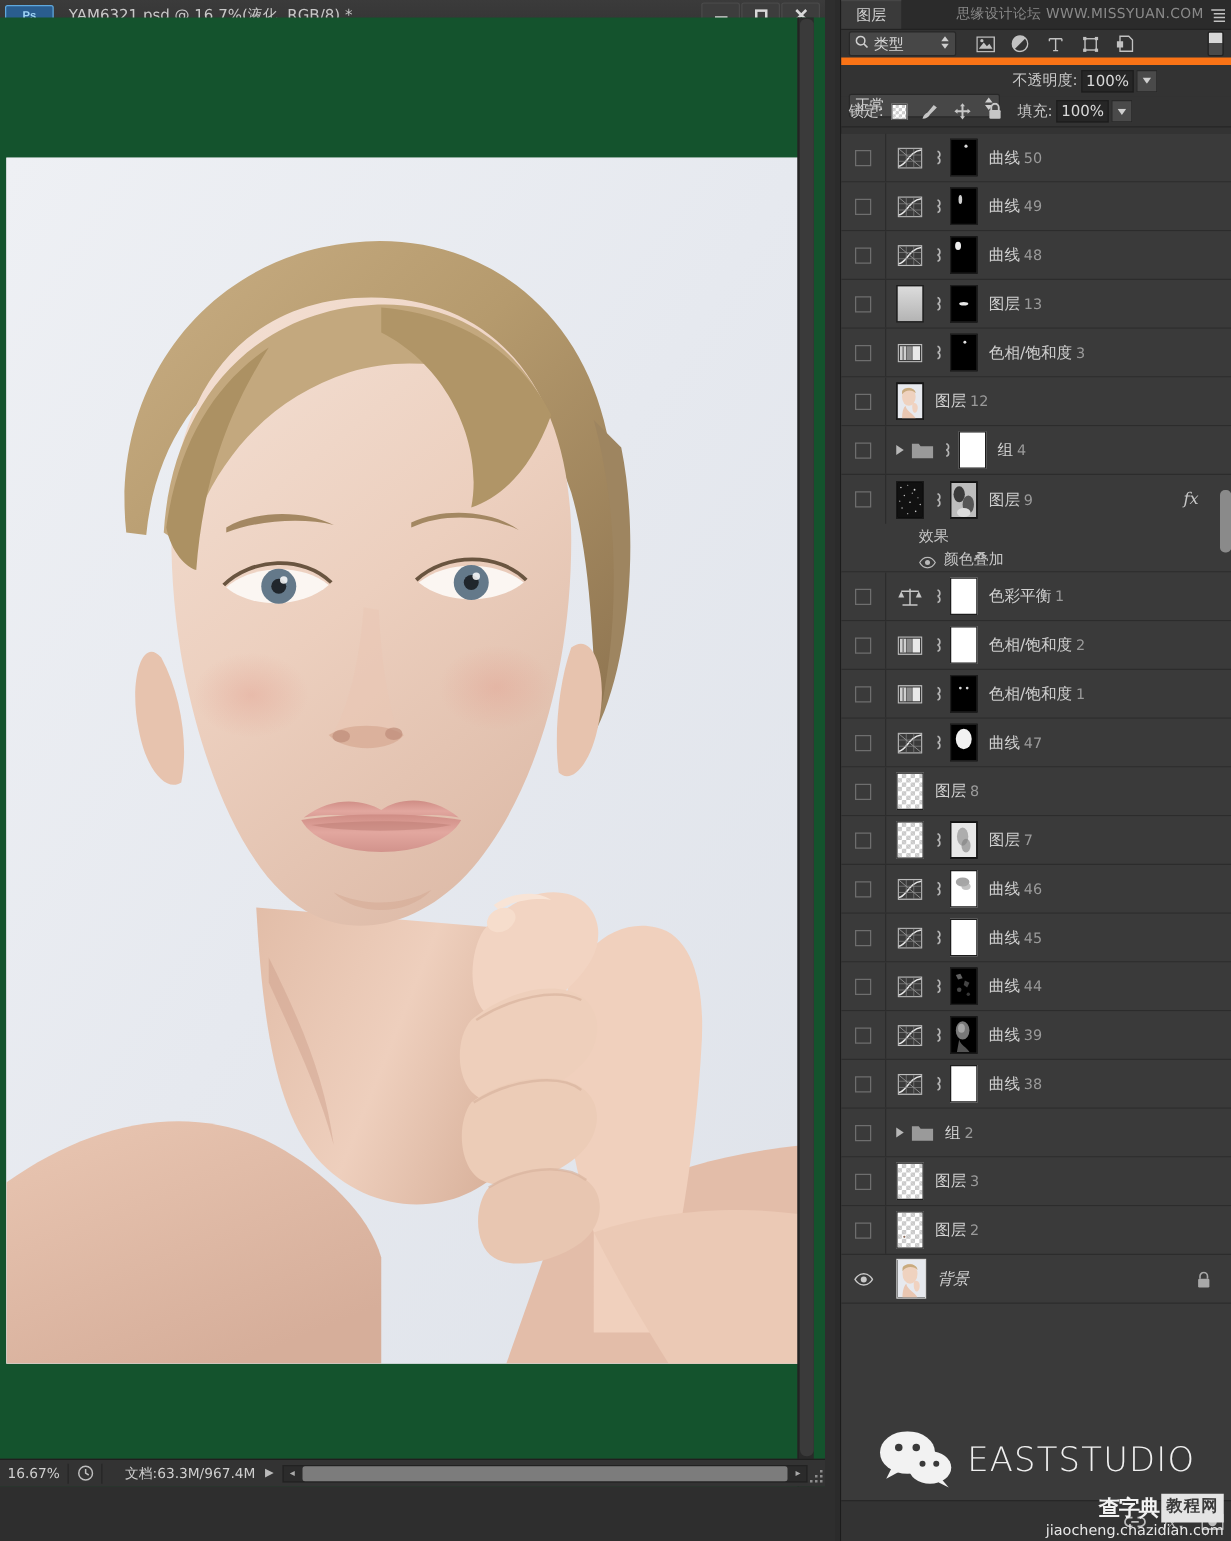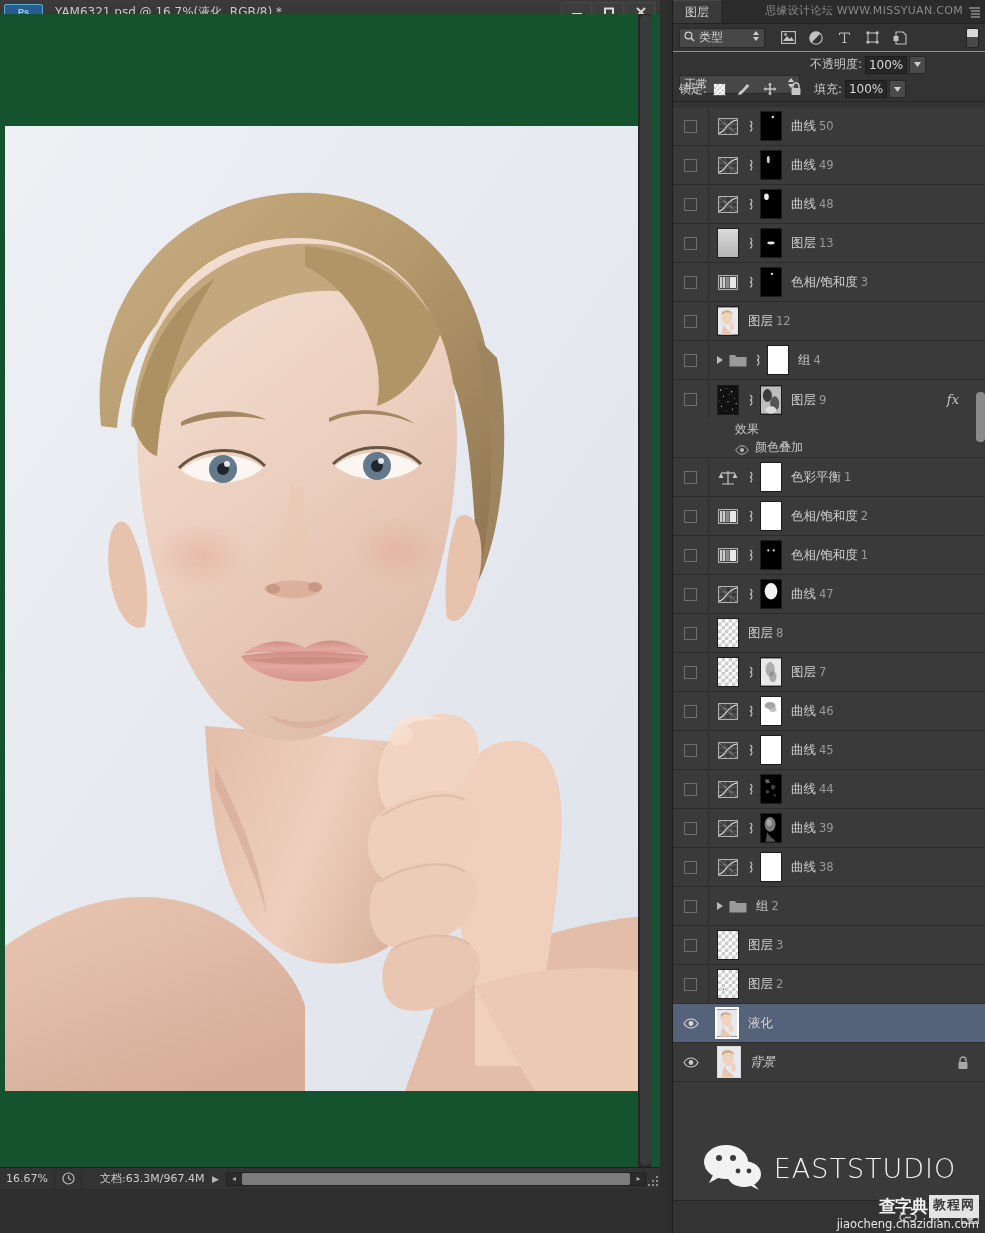--- a/index.html
+++ b/index.html
@@ -115,21 +115,21 @@
     opacity: .85;
   }
   .panel-menu-btn {
     position: absolute; right: 4px; top: 5px;
     width: 14px; height: 14px; display: flex; align-items: center; justify-content: center;
   }
 
   .filter-row {
     height: 28px; background: #333333;
     display: flex; align-items: center; padding: 0 6px; gap: 0px;
-    border-bottom: 1px solid #f97316;
+    border-bottom: 6px solid #f97316;
   }
   .kind-select {
     width: 86px; height: 20px; background: #474747;
     border: 1px solid #282828; border-radius: 2px;
     display: flex; align-items: center; gap: 4px; padding: 0 4px;
     color: #d6d6d6; font-size: 12px;
   }
   .kind-select .lbl { flex: 1; }
   .filter-icons { display: flex; gap: 10px; margin-left: 14px; align-items: center; }
   .fi { width: 18px; height: 18px; display: flex; align-items: center; justify-content: center; }
@@ -1089,40 +1089,20 @@
         <div class="thumbs">
           <div class="thumb checker">
             <svg width="100%" height="100%" viewBox="0 0 22 30">
                 <circle cx="6" cy="21" r="1" fill="#8a6a58"></circle>
               </svg>
           </div>
         </div>
         <div class="layer-name"><span>图层</span><span class="num">2</span></div>
       </div>
 
-      <div class="layer-row selected">
-        <div class="eye-cell" style="border-right:none">
-          <svg width="16" height="11" viewBox="0 0 16 11">
-            <path d="M8 1 C12.5 1 15 5.5 15 5.5 C15 5.5 12.5 10 8 10 C3.5 10 1 5.5 1 5.5 C1 5.5 3.5 1 8 1 Z" fill="none" stroke="#d8d8d8" stroke-width="1.1"></path>
-            <circle cx="8" cy="5.5" r="2.4" fill="#d8d8d8"></circle>
-          </svg>
-        </div>
-        <div class="thumbs" style="padding-left:6px">
-          <div class="thumb" style="border:2px solid #ffffff;width:24px;height:32px">
-            <svg width="100%" height="100%" viewBox="0 0 22 30">
-                <rect width="22" height="30" fill="#e7e9ee"></rect>
-                <ellipse cx="10" cy="11" rx="6" ry="8" fill="#efd2bf"></ellipse>
-                <path d="M4 7 C4 2 16 2 16 8 C14 5 7 4 4 9 Z" fill="#c9ab7f"></path>
-                <path d="M7 19 C8 24 14 26 16 30 L4 30 C4 25 5 21 7 19 Z" fill="#e9c6b1"></path>
-                <path d="M13 17 C17 15 19 20 17 24 C15 27 13 24 13 20 Z" fill="#f0d2c0"></path>
-              </svg>
-          </div>
-        </div>
-        <div class="layer-name"><span>液化</span></div>
-      </div>
 
       <div class="layer-row">
         <div class="eye-cell" style="border-right:none">
           <svg width="16" height="11" viewBox="0 0 16 11">
             <path d="M8 1 C12.5 1 15 5.5 15 5.5 C15 5.5 12.5 10 8 10 C3.5 10 1 5.5 1 5.5 C1 5.5 3.5 1 8 1 Z" fill="none" stroke="#c8c8c8" stroke-width="1.1"></path>
             <circle cx="8" cy="5.5" r="2.4" fill="#c8c8c8"></circle>
           </svg>
         </div>
         <div class="thumbs" style="padding-left:8px">
           <div class="thumb" style="border:1px solid #d8d8d8;width:24px;height:32px">

